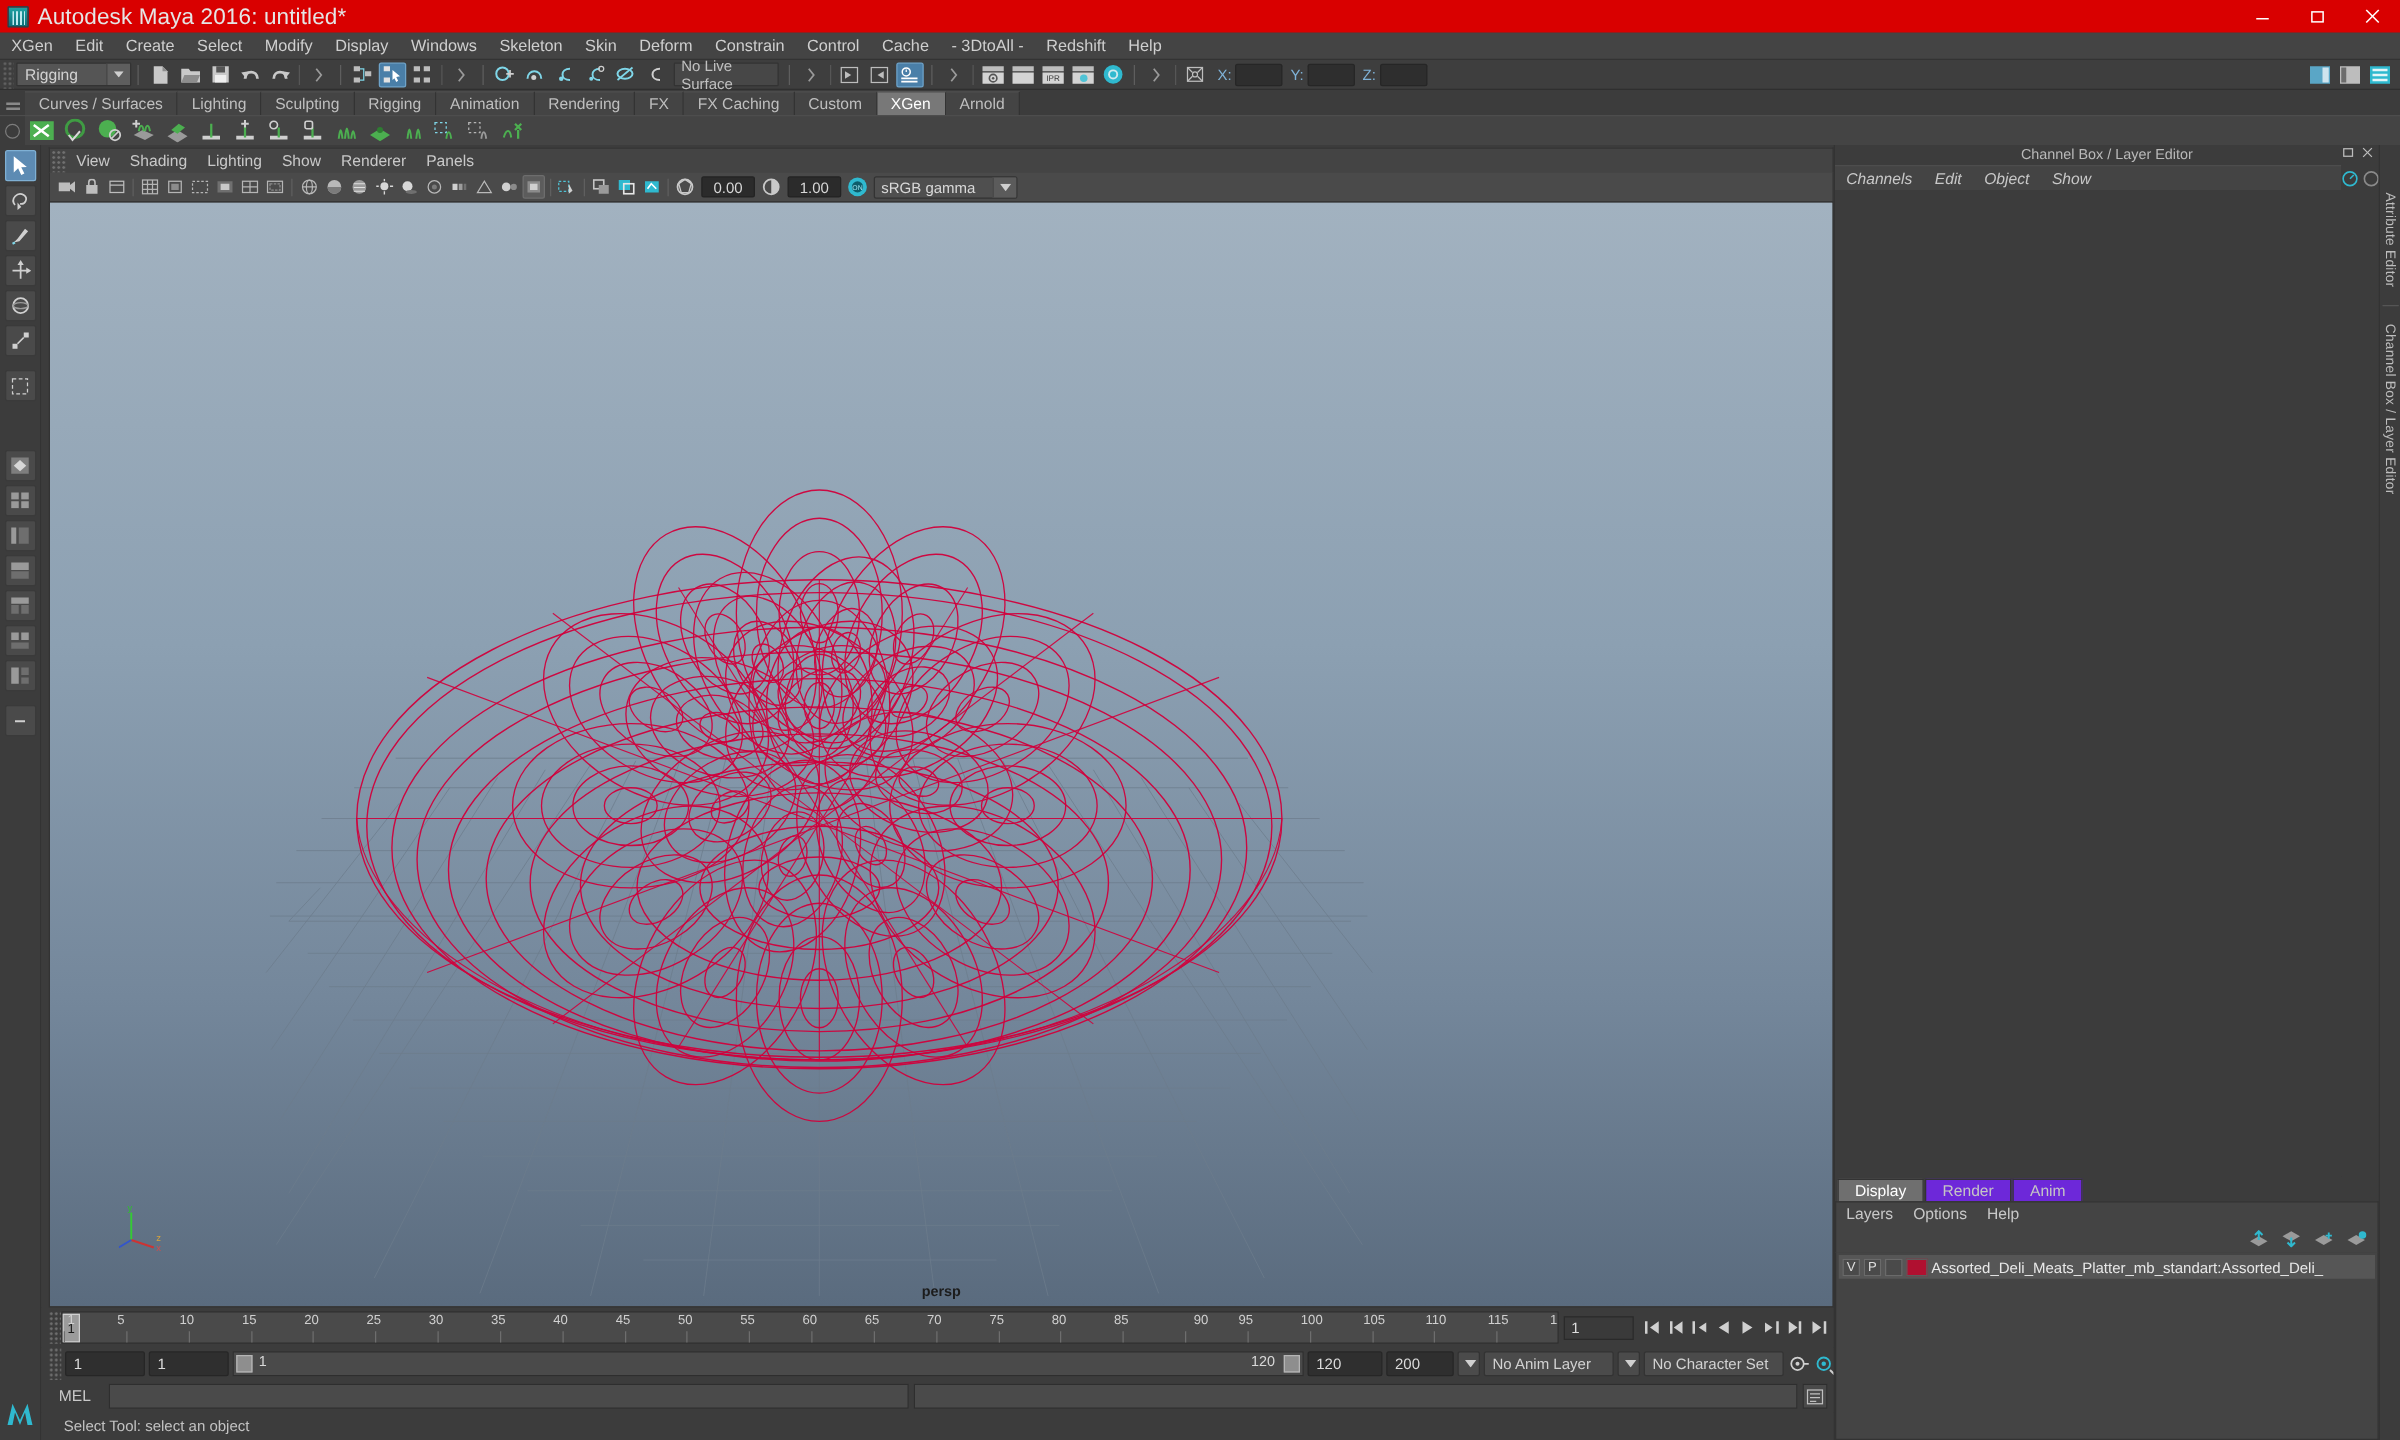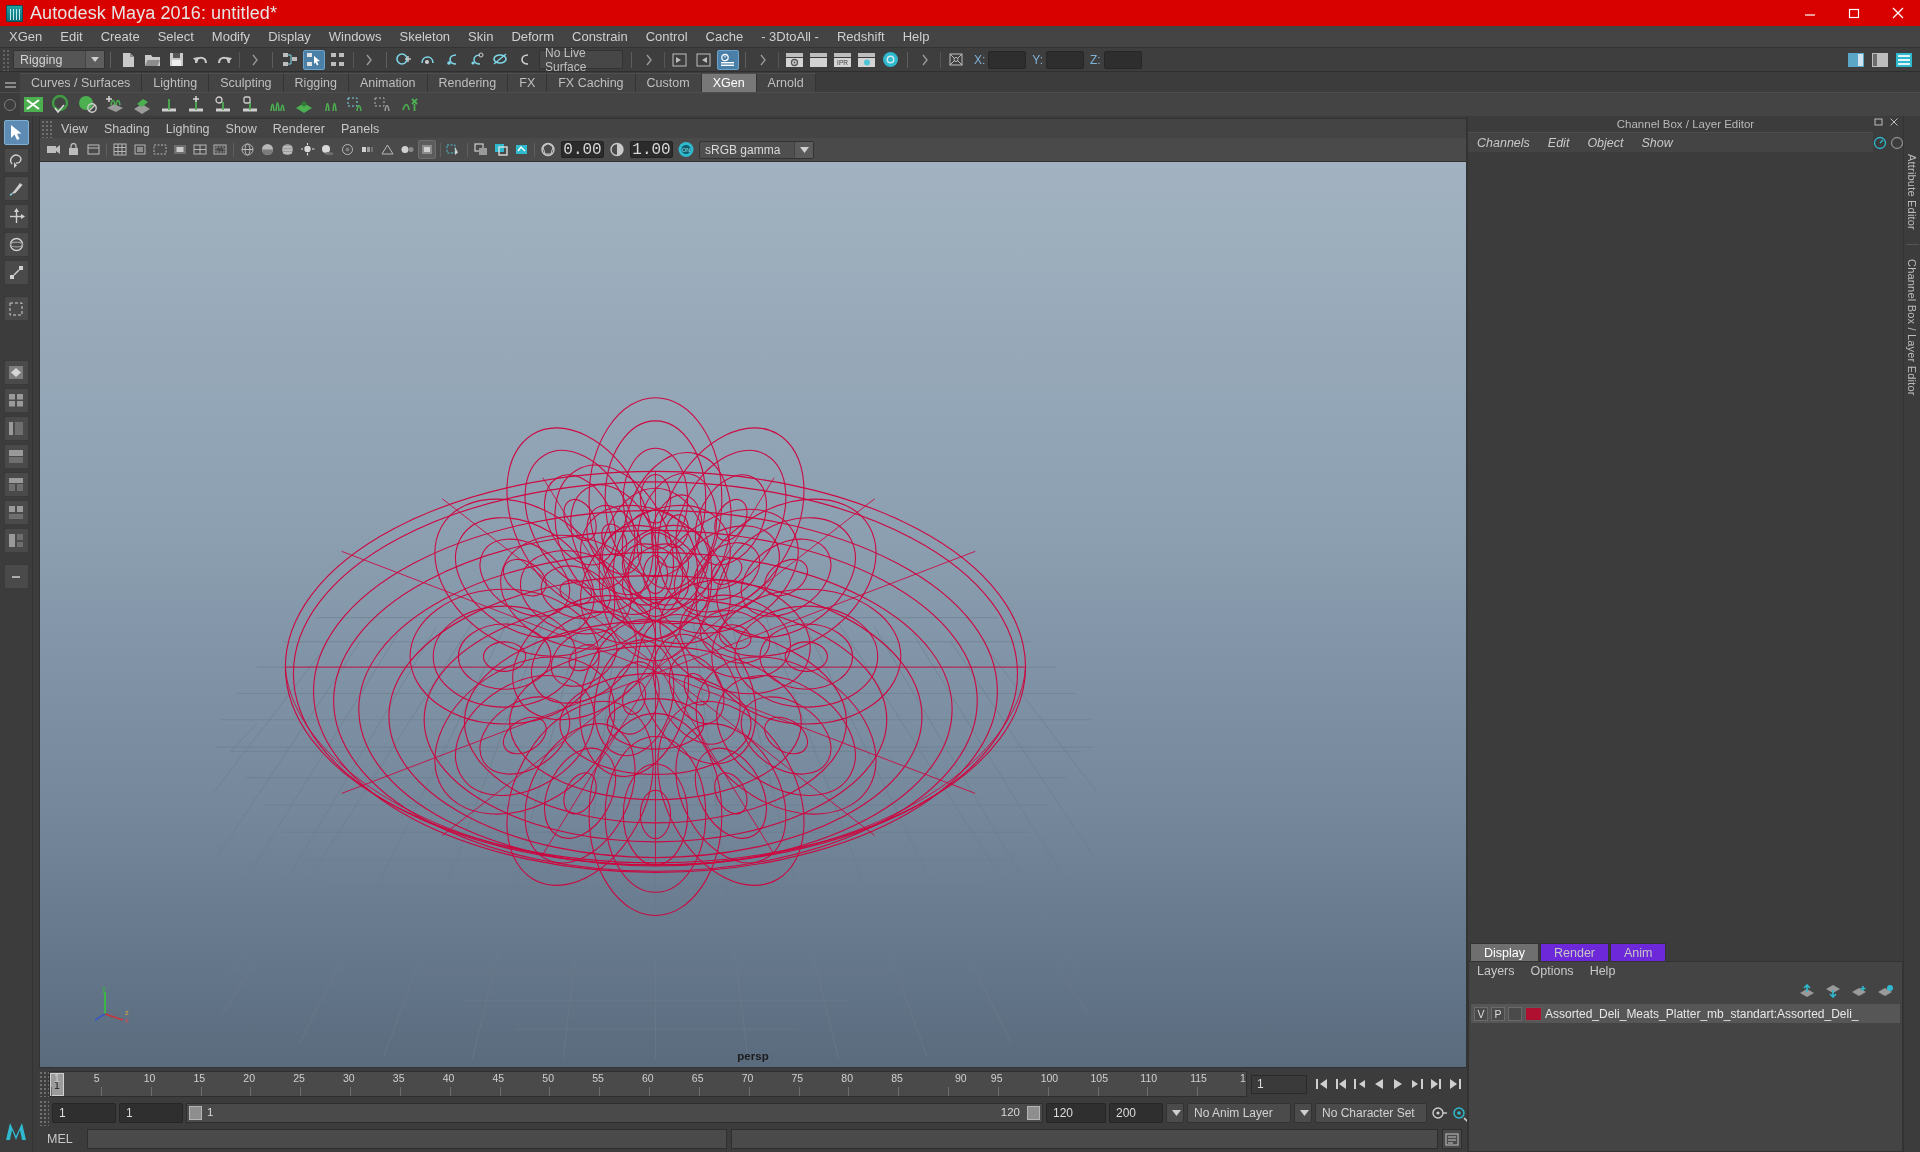--- a/index.html
+++ b/index.html
@@ -104,21 +104,21 @@
   .vp-grip{width:12px;height:18px;background-image:radial-gradient(#707070 1px,transparent 1.2px);background-size:4px 4px;margin-left:1px;}
   .vp-menu{ padding:0 8px;font-size:12.5px;color:#c8c8c8;line-height:20px;}
   .vp-toolbar{
     height:23px;background:#4a4a4a;display:flex;align-items:center;border:1px solid #333;border-top:none;border-bottom:none;
     padding-left:3px;
   }
   .vi{ width:18px;height:19px;display:flex;align-items:center;justify-content:center;margin:0 1px;}
   .vi.on{ background:#5c5c5c;border:1px solid #6d6d6d;border-radius:2px;}
   .numfield{
     width:43px;height:17px;background:#2b2b2b;border:1px solid #232323;border-radius:2px;color:#d8d8d8;
-    font-size:16px;display:flex;align-items:center;justify-content:center;margin:0 3px;font-family:Liberation Mono, monospace;
+    font-size:12px;display:flex;align-items:center;justify-content:center;margin:0 3px;
   }
   .gammasel{
     width:115px;height:18px;background:#4f4f4f;border:1px solid #333;border-radius:2px;
     display:flex;align-items:center;color:#d9d9d9;font-size:12px;padding-left:5px;position:relative;margin-left:3px;
   }
   .gammasel .ar{position:absolute;right:0;top:0;bottom:0;width:19px;background:#5b5b5b;border-left:1px solid #444;
         display:flex;align-items:center;justify-content:center;}
   .viewport{ flex:1 1 auto; position:relative; border:1px solid #333; overflow:hidden; min-height:0;
     background:linear-gradient(180deg,#9fb0bf 0%, #8fa2b4 35%, #7e93a8 62%, #5f7083 100%);}
   .persp-label{ position:absolute; left:50%; transform:translateX(-50%); bottom:5px; color:#1c1c1c; font-size:11.5px; font-weight:bold;}
@@ -1305,20 +1305,23 @@
         <div class="cmd-btn">
           <svg width="14" height="13">
               <rect x="1" y="1" width="12" height="11" fill="none" stroke="#c0c0c0"></rect>
               <line x1="3" y1="4" x2="11" y2="4" stroke="#c0c0c0"></line>
               <line x1="3" y1="7" x2="11" y2="7" stroke="#c0c0c0"></line>
               <line x1="3" y1="10" x2="8" y2="10" stroke="#c0c0c0"></line>
             </svg>
         </div>
       </div>
 
+      <div class="helpline">
+        <span>Select Tool: select an object</span>
+      </div>
     </div>
 
     <div class="rightcol">
       <div class="cb-title">
         <span>Channel Box / Layer Editor</span>
         <span class="cls">
           <svg width="10" height="10">
               <rect x="1" y="2" width="7" height="6" fill="none" stroke="#bdbdbd"></rect>
             </svg>
           <svg width="10" height="10">

